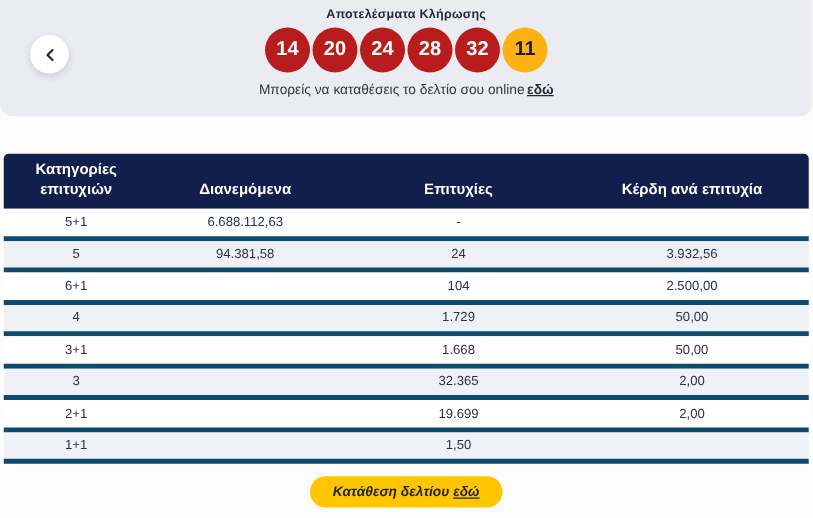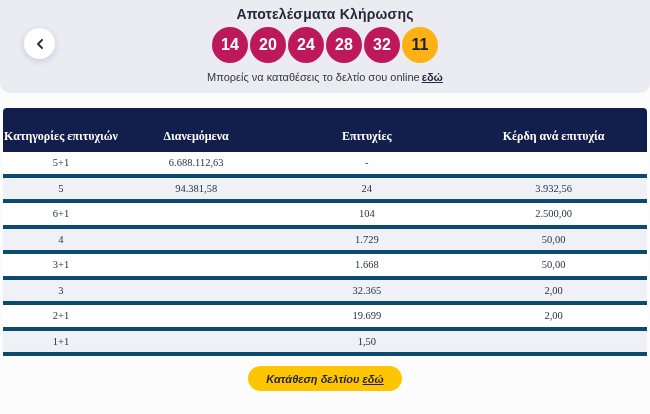--- a/index.html
+++ b/index.html
@@ -15,21 +15,21 @@
     position: relative;
     height: 93px;
     background: #ebecf2;
     border-radius: 0 0 10px 10px;
     display: flex;
     flex-direction: column;
     align-items: center;
   }
   .panel-title {
     margin-top: 6px;
-    font-size: 14px;
+    font-size: 10px;
     font-weight: bold;
     color: #27273a;
     letter-spacing: .2px;
   }
   .back-btn {
     position: absolute;
     left: 24px; top: 28px;
     width: 31px; height: 31px;
     background: #ffffff;
     border: none;
@@ -40,21 +40,21 @@
   }
   .back-btn svg { display: block; }
   .balls {
     margin-top: 5px;
     display: flex;
     gap: 2px;
   }
   .ball {
     width: 36px; height: 36px;
     border-radius: 50%;
-    background: #be185d;
+    background: #b91c1c;
     color: #ffffff;
     font-size: 16px;
     font-weight: bold;
     display: flex; align-items: center; justify-content: center;
   }
   .ball.bonus {
     background: #fdb112;
     color: #1d1d2b;
   }
   .panel-subtitle {
@@ -65,22 +65,21 @@
   .panel-subtitle .link {
     font-weight: bold;
     color: #27273a;
     text-decoration: underline;
     cursor: pointer;
     margin-left: 2px;
   }
 
   
   .prize-table {
-    margin: 15px 3px 0 3px;
-    font-family: Liberation Serif, serif;
+    margin: 30px 3px 0 3px;
   }
   .t-head {
     display: flex;
     height: 44px;
     background: #121f4c;
     border-radius: 4px 4px 0 0;
     color: #ffffff;
   }
   .t-head .cell {
     display: flex;

